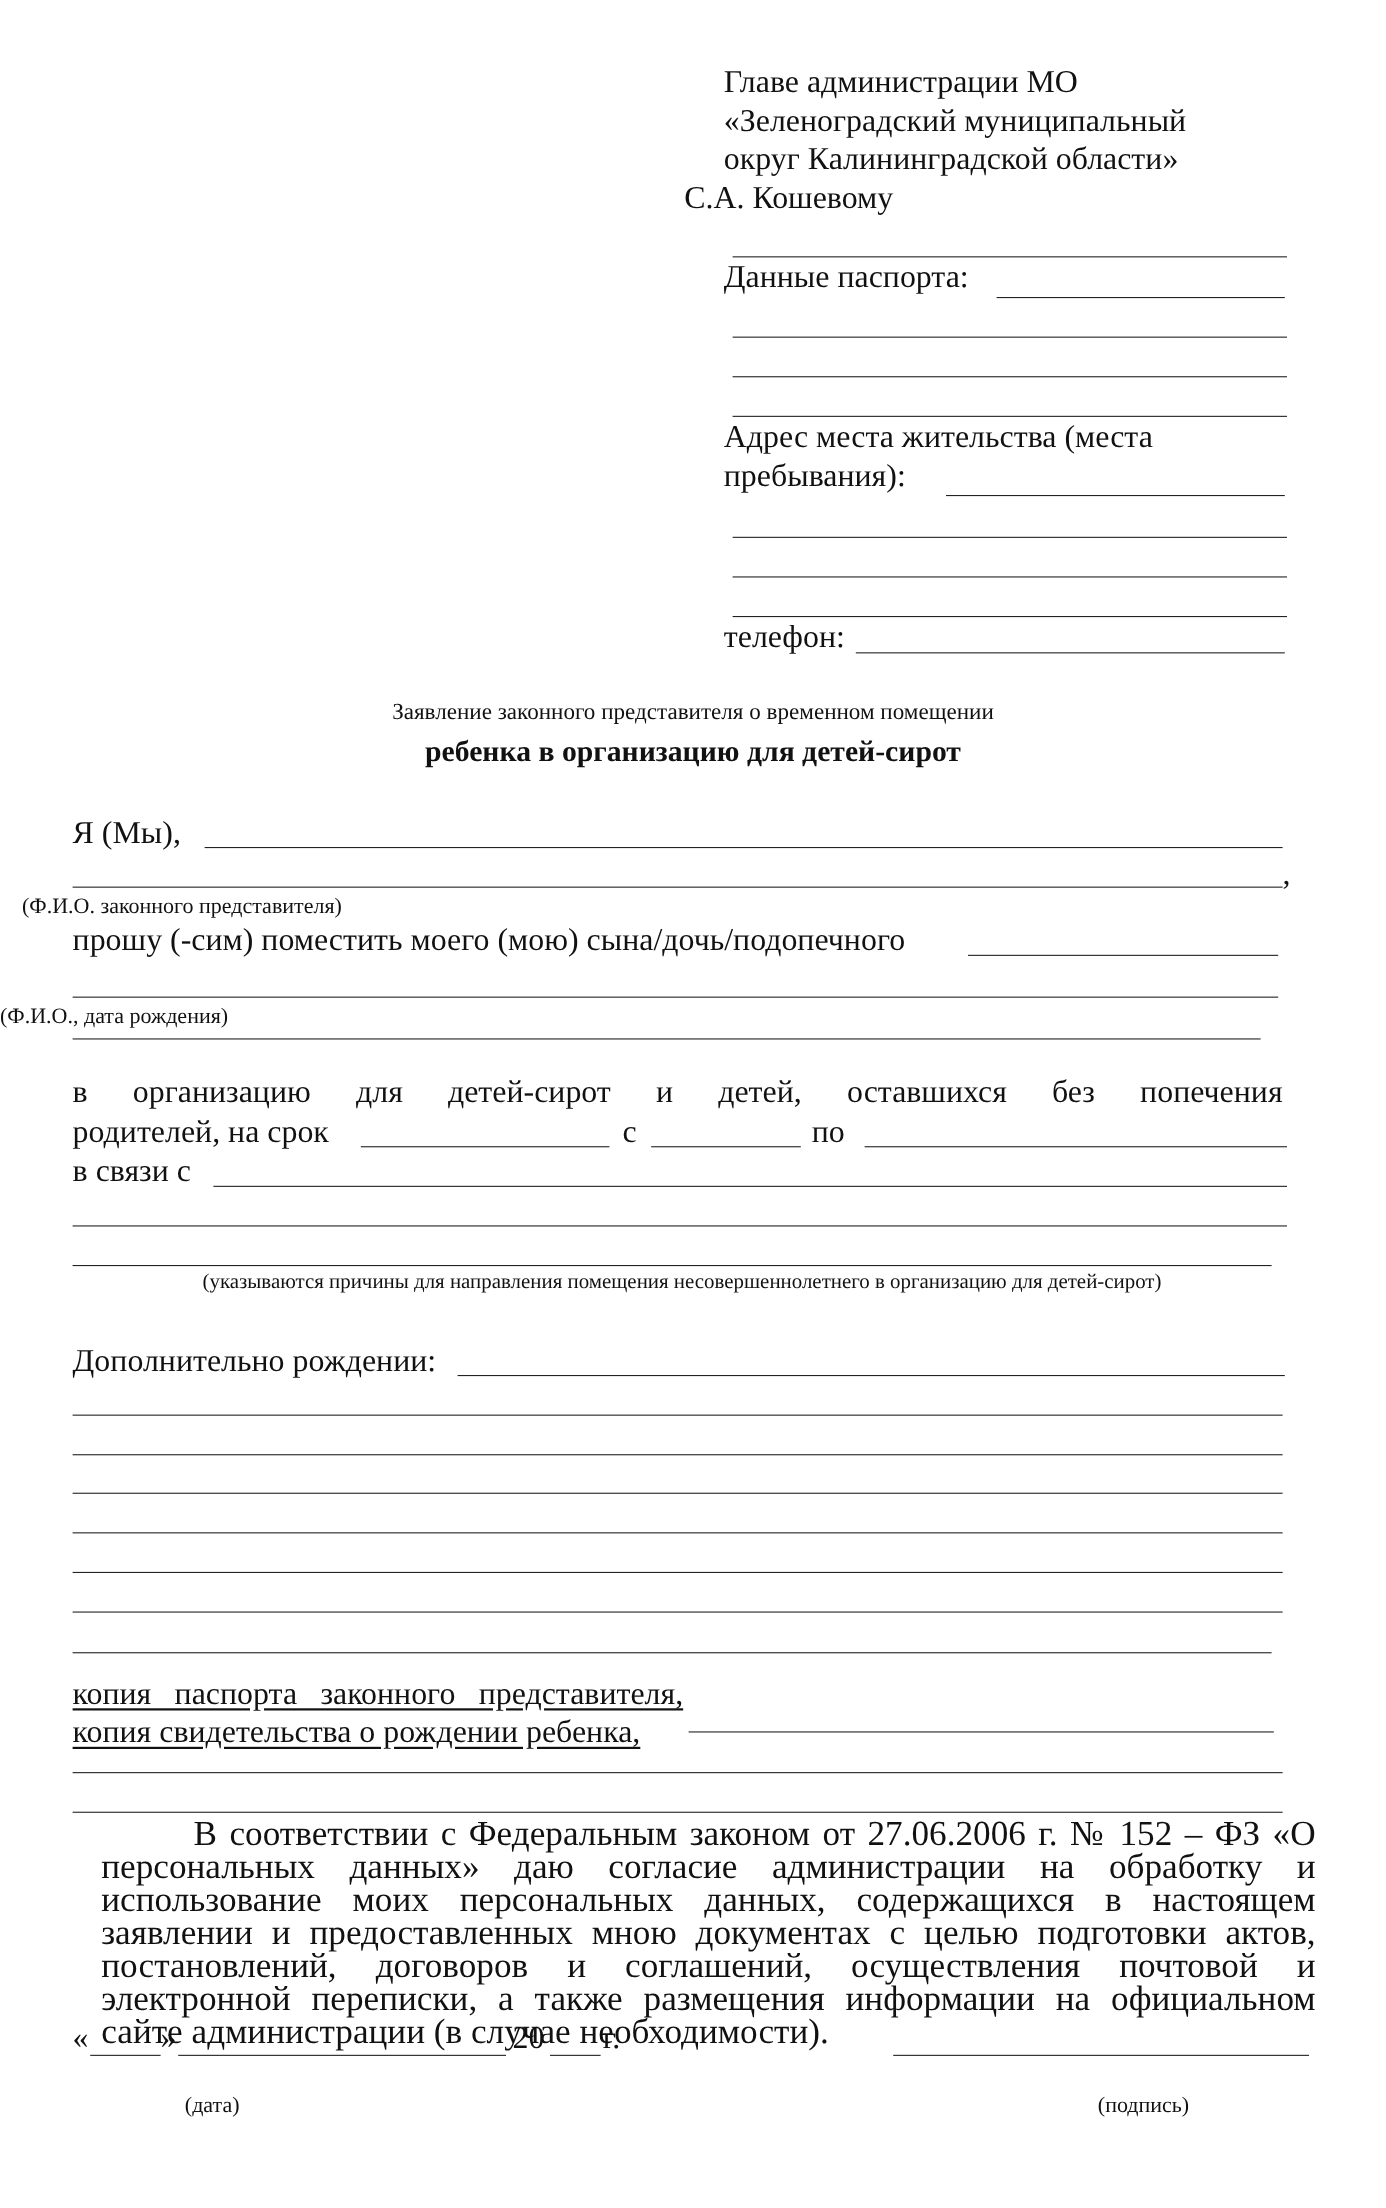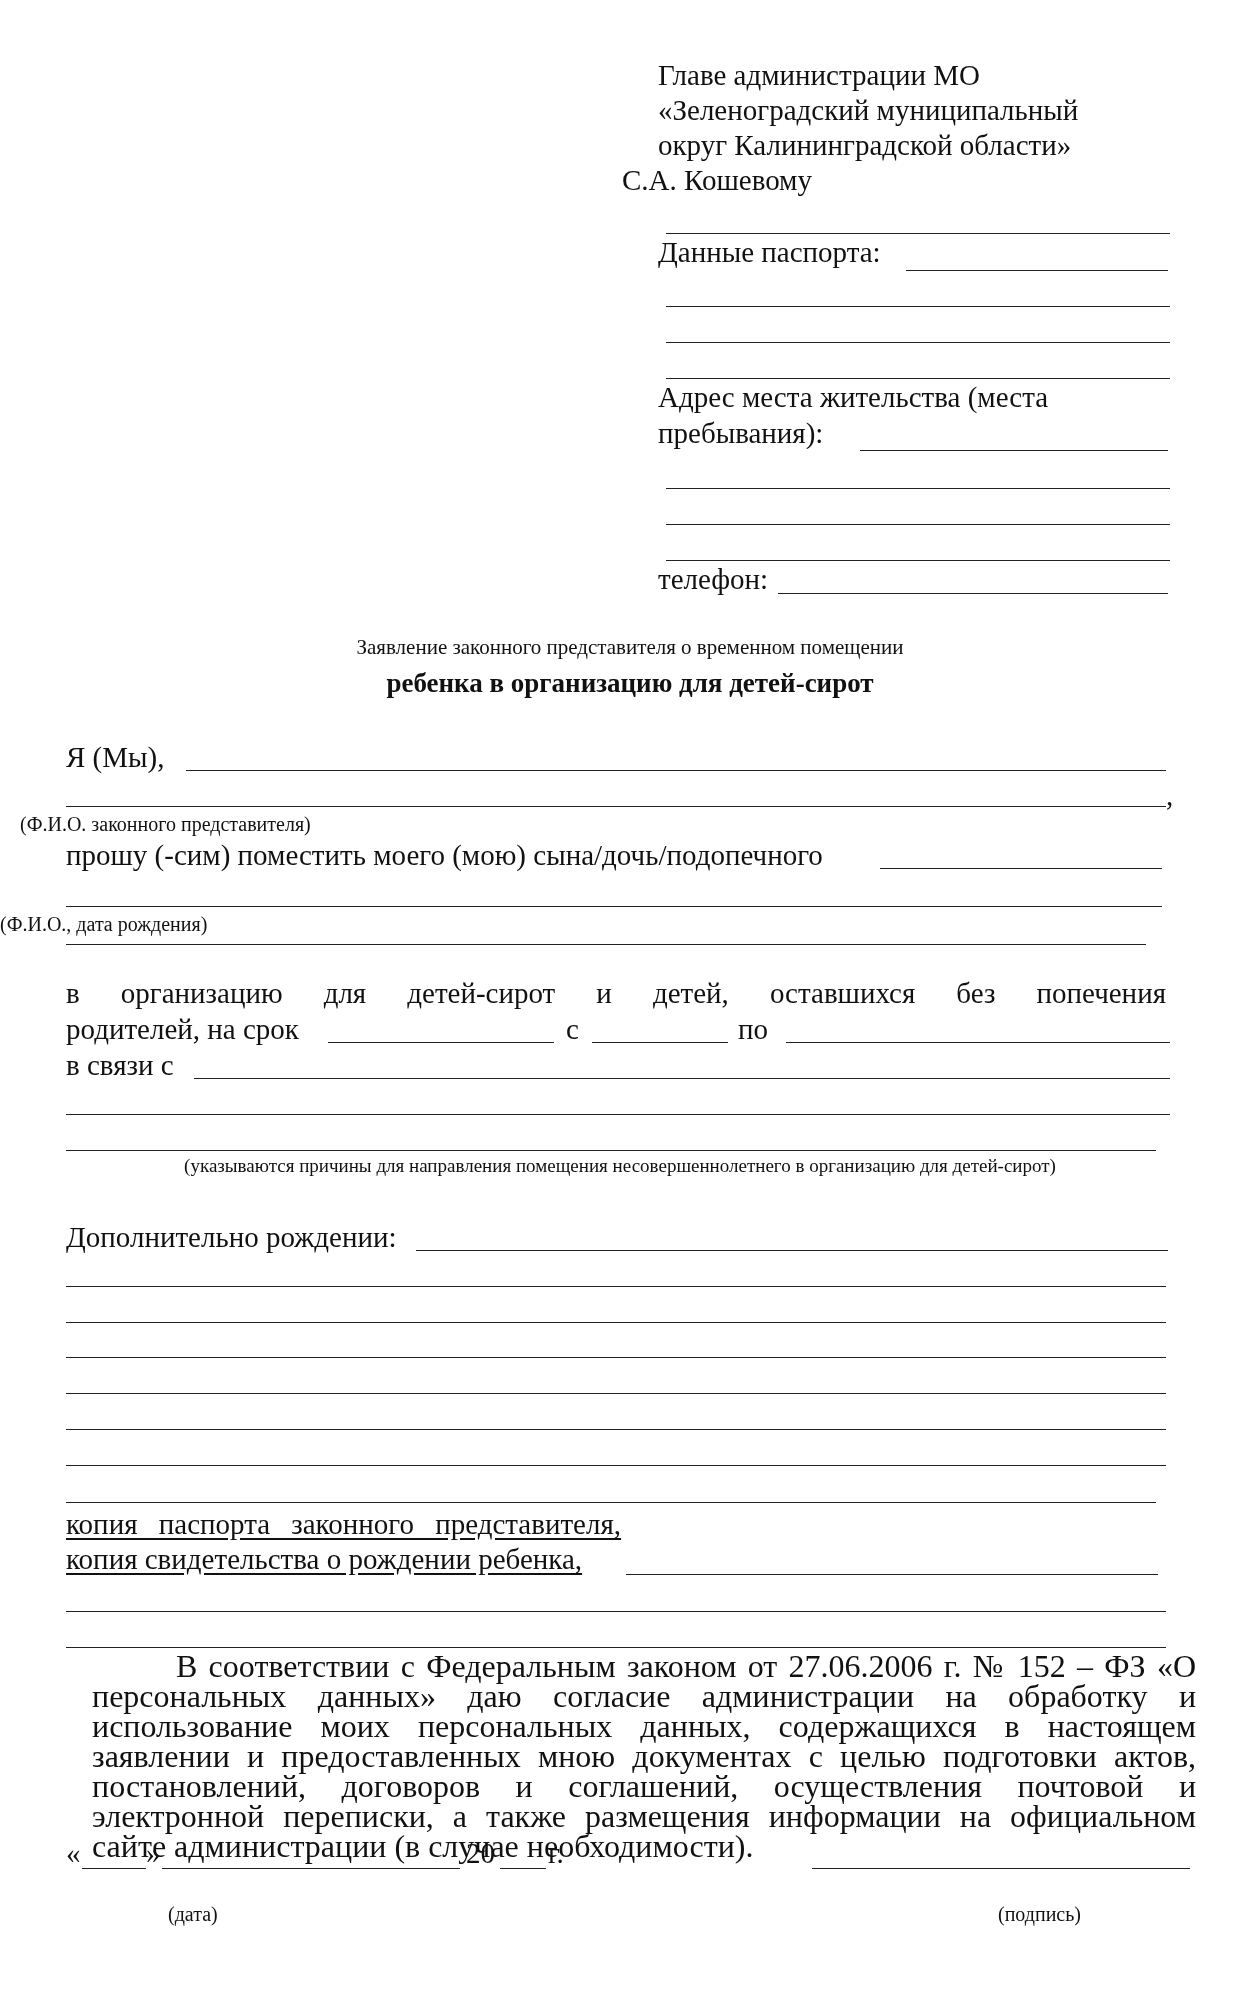--- a/index.html
+++ b/index.html
@@ -2,21 +2,21 @@
 <html><head>
 <meta charset="utf-8">
 <style>
   html, body { margin:0; padding:0; background:#ffffff; }
   body { width:1260px; height:2007px; position:relative; overflow:hidden;
          font-family:"Liberation Serif", "DejaVu Serif", serif; color:#111; }
   .t { position:absolute; white-space:nowrap; font-size:29px; line-height:34px; }
   .s { position:absolute; white-space:nowrap; font-size:20px; line-height:24px; }
   .p { position:absolute; font-size:32px; line-height:30px; text-align:justify;margin-left:26px; }
   .ln { position:absolute; height:0; border-top:1.6px solid #222; }
-  .u { text-decoration:underline; text-underline-offset:4px; }
+  .u { text-decoration:underline; text-underline-offset:4px;margin-top:16px; }
   .just { text-align:justify; text-align-last:justify; white-space:normal; }
 </style>
 </head>
 <body>
 
 <div class="t" style="left:658px;top:58px;">Главе администрации МО</div>
 <div class="t" style="left:658px;top:93px;">«Зеленоградский муниципальный</div>
 <div class="t" style="left:658px;top:128px;">округ Калининградской области»</div>
 <div class="t" style="left:622px;top:163px;">С.А. Кошевому</div>
 

